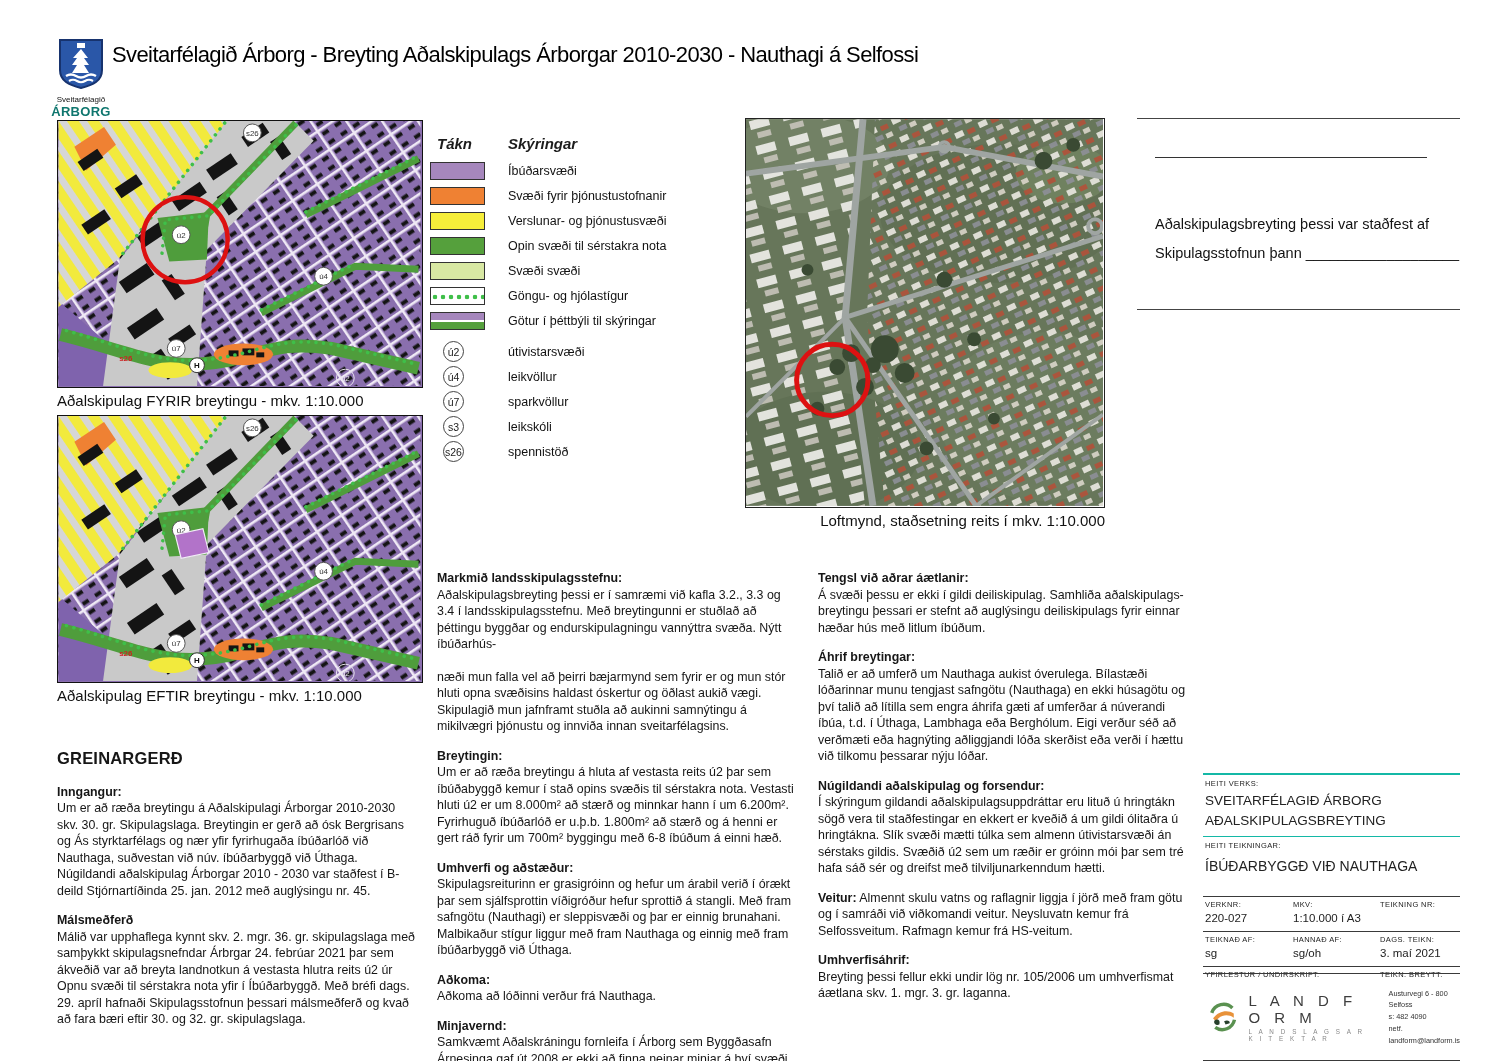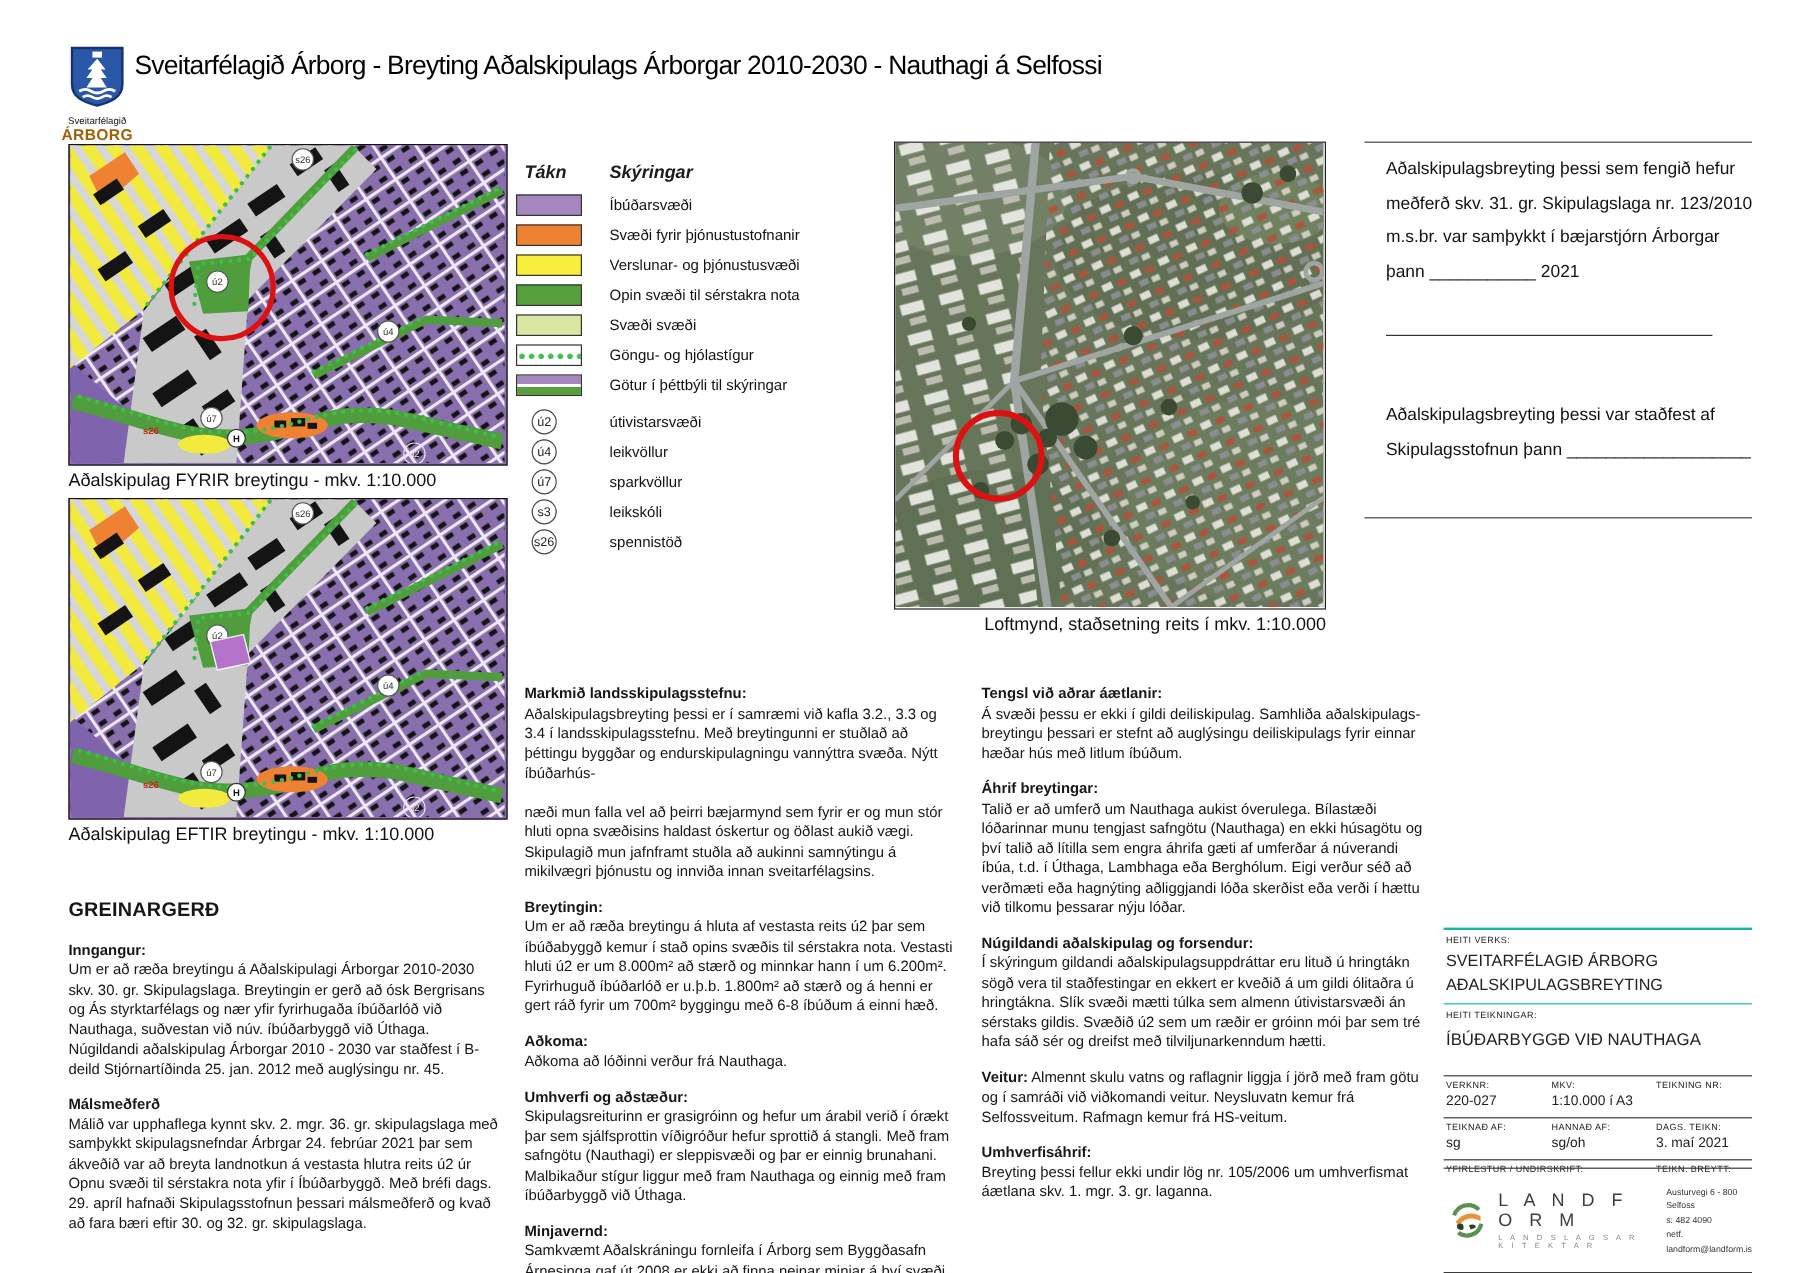--- a/index.html
+++ b/index.html
@@ -3,21 +3,21 @@
 <meta charset="utf-8">
 <style>
   * { margin:0; padding:0; box-sizing:border-box; }
   html,body { background:#888; }
   body { font-family:"Liberation Sans", sans-serif; }
   .page { position:relative; width:1500px; height:1061px; background:#fff; overflow:hidden; color:#1c1c1c; }
 
   
   .coat { position:absolute; left:50px; top:38px; width:62px; text-align:center; }
   .coat .small { font-size:8px; color:#111; margin-top:1px; }
-  .coat .big { font-size:13px; font-weight:bold; color:#a16207; letter-spacing:.3px; }
+  .coat .big { font-size:13px; font-weight:bold; color:#0f766e; letter-spacing:.3px; }
   .title { position:absolute; left:112px; top:42px; width:1360px; font-size:22px; letter-spacing:-.6px; color:#000; white-space:nowrap; }
 
   
   .mapbox { position:absolute; border:1.5px solid #111; background:#8a6fae; }
   .map1 { left:57px; top:120px; width:366px; height:268px; }
   .map2 { left:57px; top:415px; width:366px; height:268px; }
   .aerialbox { position:absolute; left:745px; top:118px; width:360px; height:390px; border:1.5px solid #222; }
   .caption { position:absolute; font-size:15px; color:#111; }
 
   
@@ -286,26 +286,20 @@
         <circle cx="106" cy="236" r="9"></circle>
           <circle cx="128" cy="248" r="8"></circle>
       </g>
       <circle cx="87" cy="263" r="36" fill="none" stroke="#dd1111" stroke-width="5"></circle>
     </svg>
   </div>
   <div class="caption" style="left:745px; top:512px; width:360px; text-align:right;">Loftmynd, staðsetning reits í mkv. 1:10.000</div>
 
   <div class="approval">
     <div class="rule"></div>
-    <div class="para">
-      <div class="aline">Aðalskipulagsbreyting þessi sem fengið hefur</div>
-      <div class="aline">meðferð skv. 31. gr. Skipulagslaga nr. 123/2010</div>
-      <div class="aline">m.s.br. var samþykkt í bæjarstjórn Árborgar</div>
-      <div class="aline">þann ___________ 2021</div>
-    </div>
     <div class="sigline"></div>
     <div class="para2">
       <div class="aline">Aðalskipulagsbreyting þessi var staðfest af</div>
       <div class="aline">Skipulagsstofnun þann ___________________</div>
     </div>
     <div class="rule rule2"></div>
   </div>
 
   <div class="textcol" style="left:57px; top:748px; width:362px;">
     <div class="gtitle">GREINARGERÐ</div>
@@ -323,26 +317,26 @@
     <div class="sec">
       <div class="h">Markmið landsskipulagsstefnu:</div>
       <p>Aðalskipulagsbreyting þessi er í samræmi við kafla 3.2., 3.3 og 3.4 í landsskipulagsstefnu. Með breytingunni er stuðlað að þéttingu byggðar og endurskipulagningu vannýttra svæða. Nýtt íbúðarhús-</p>
       <p class="mt">næði mun falla vel að þeirri bæjarmynd sem fyrir er og mun stór hluti opna svæðisins haldast óskertur og öðlast aukið vægi. Skipulagið mun jafnframt stuðla að aukinni samnýtingu á mikilvægri þjónustu og innviða innan sveitarfélagsins.</p>
     </div>
     <div class="sec">
       <div class="h">Breytingin:</div>
       <p>Um er að ræða breytingu á hluta af vestasta reits ú2 þar sem íbúðabyggð kemur í stað opins svæðis til sérstakra nota. Vestasti hluti ú2 er um 8.000m² að stærð og minnkar hann í um 6.200m². Fyrirhuguð íbúðarlóð er u.þ.b. 1.800m² að stærð og á henni er gert ráð fyrir um 700m² byggingu með 6-8 íbúðum á einni hæð.</p>
     </div>
     <div class="sec">
+      <div class="h">Umhverfi og aðstæður:</div>
+      <p>Skipulagsreiturinn er grasigróinn og hefur um árabil verið í órækt þar sem sjálfsprottin víðigróður hefur sprottið á stangli.  Með fram safngötu (Nauthagi) er sleppisvæði og þar er einnig brunahani. Malbikaður stígur liggur með fram Nauthaga og einnig með fram íbúðarbyggð við Úthaga.</p>
+    </div>
+    <div class="sec">
       <div class="h">Aðkoma:</div>
       <p>Aðkoma að lóðinni verður frá Nauthaga.</p>
-    </div>
-    <div class="sec">
-      <div class="h">Umhverfi og aðstæður:</div>
-      <p>Skipulagsreiturinn er grasigróinn og hefur um árabil verið í órækt þar sem sjálfsprottin víðigróður hefur sprottið á stangli.  Með fram safngötu (Nauthagi) er sleppisvæði og þar er einnig brunahani. Malbikaður stígur liggur með fram Nauthaga og einnig með fram íbúðarbyggð við Úthaga.</p>
     </div>
     <div class="sec">
       <div class="h">Minjavernd:</div>
       <p>Samkvæmt Aðalskráningu fornleifa í Árborg sem Byggðasafn Árnesinga gaf út 2008 er ekki að finna neinar minjar á því svæði sem hér um ræðir. Reiturinn nýtur engrar verndar vegna náttúru- eða menningarminja.</p>
     </div>
   </div>
 
   <div class="textcol" style="left:818px; top:570px; width:370px;">
     <div class="sec">
       <div class="h">Tengsl við aðrar áætlanir:</div>

